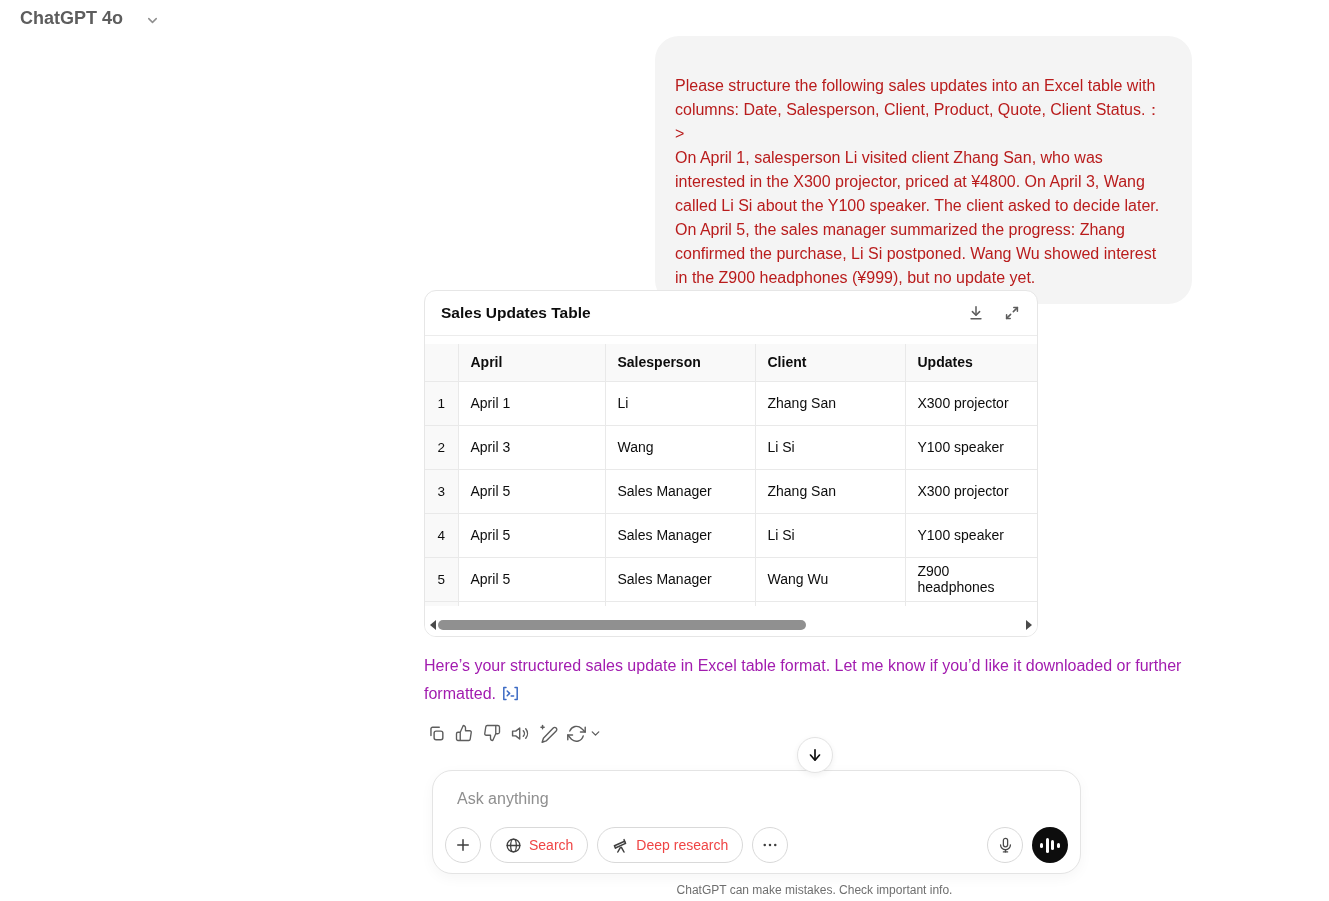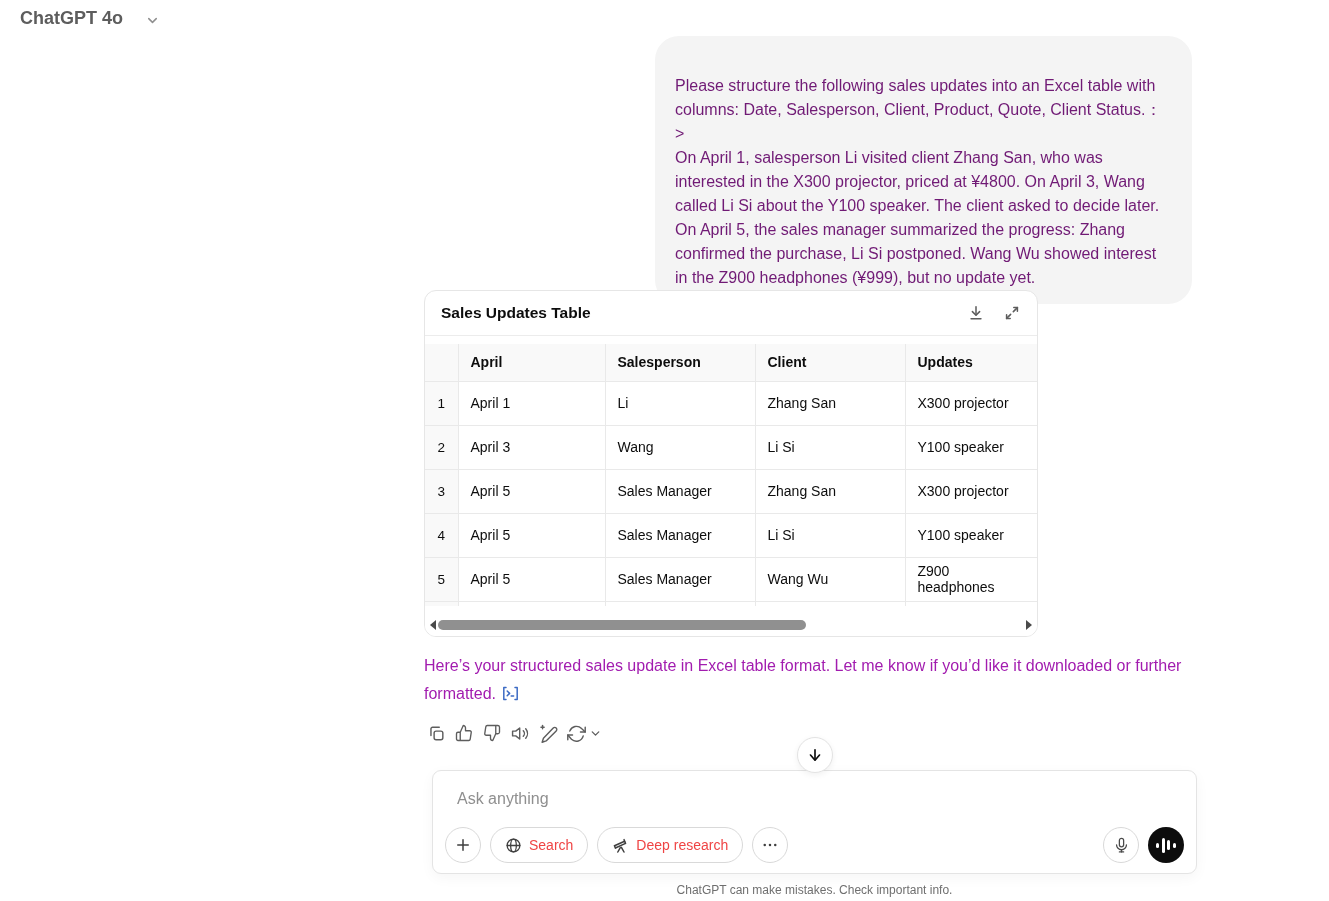--- a/index.html
+++ b/index.html
@@ -6,21 +6,21 @@
   html,body { width:1329px; height:901px; background:#ffffff; overflow:hidden;
     font-family:"Liberation Sans", sans-serif; color:#0d0d0d; }
 
   
   .model-switcher { position:absolute; left:14px; top:4px; display:flex; align-items:center;
     gap:22px; font-size:18px; font-weight:700; color:#5d5d5d; cursor:pointer; padding:4px 6px; }
   .model-switcher svg { margin-top:3px; }
 
   
   .user-bubble { position:absolute; left:655px; top:36px; width:537px; background:#f4f4f4;
-    border-radius:24px; padding:14px 20px; font-size:16px; line-height:24px; color:#701a75;
+    border-radius:24px; padding:14px 20px; font-size:16px; line-height:24px; color:#b91c1c;
     white-space:pre-line; }
 
   
   .table-card { position:absolute; left:424px; top:290px; width:614px; height:347px;
     background:#fff; border:1px solid #e6e6e6; border-radius:12px; overflow:hidden;
     display:flex; flex-direction:column;gap:8px; }
   .card-head { height:45px; flex:0 0 45px; display:flex; align-items:center;
     justify-content:space-between; padding:0 16px; border-bottom:1px solid #ececec; }
   .card-title { font-size:15.5px; font-weight:700; color:#0d0d0d; }
   .card-tools { display:flex; align-items:center; gap:18px; color:#5d5d5d; }
@@ -60,22 +60,22 @@
     width:28px; height:26px; color:#5d5d5d; cursor:pointer; border-radius:6px; }
   .msg-actions .act.narrow { width:18px; margin-left:-4px; }
 
   
   .scroll-down-btn { position:absolute; left:797px; top:737px; width:36px; height:36px;
     border-radius:50%; background:#fff; border:1px solid #e3e3e3;
     box-shadow:0 2px 6px rgba(0,0,0,0.06); display:flex; align-items:center; justify-content:center;
     cursor:pointer; z-index:5; }
 
   
-  .composer { position:absolute; left:432px; top:770px; width:765px; height:104px;
-    background:#fff; border:1px solid #e4e4e4; border-radius:9px;
+  .composer { position:absolute; left:432px; top:770px; width:649px; height:104px;
+    background:#fff; border:1px solid #e4e4e4; border-radius:20px;
     box-shadow:0 4px 14px rgba(0,0,0,0.04); z-index:4; }
   .composer-input { position:absolute; left:24px; top:15px; width:710px; height:26px;
     border:none; outline:none; font-family:"Liberation Sans", sans-serif;
     font-size:16px; color:#0d0d0d; background:transparent; }
   .composer-input::placeholder { color:#8f8f8f; opacity:1; }
   .composer-row { position:absolute; left:12px; right:12px; bottom:10px;
     display:flex; align-items:center; justify-content:space-between; }
   .c-left, .c-right { display:flex; align-items:center; gap:9px; }
   .round-btn { width:36px; height:36px; border-radius:50%; border:1px solid #d9d9d9;
     background:#fff; display:flex; align-items:center; justify-content:center;

